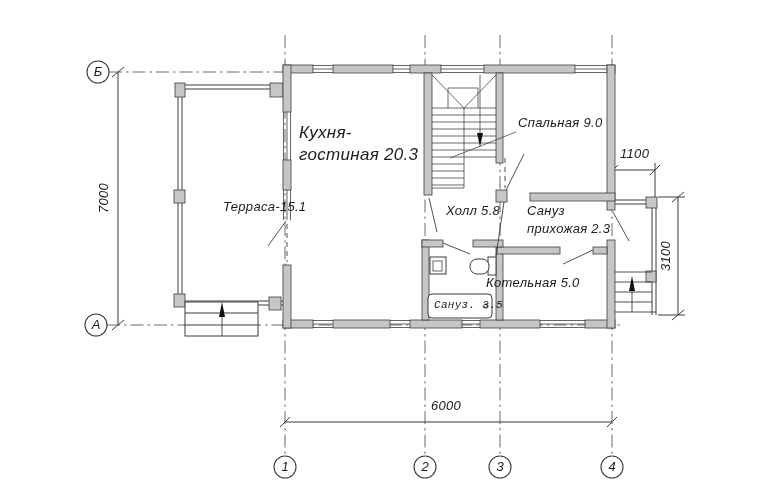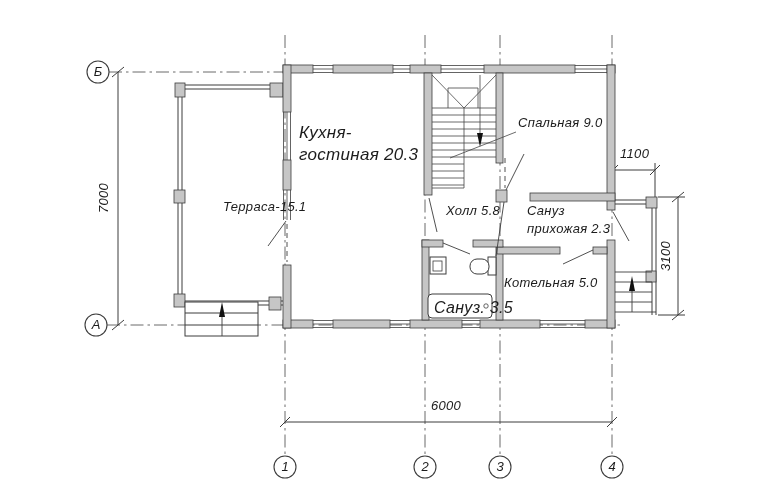--- a/index.html
+++ b/index.html
@@ -196,22 +196,22 @@
     </g>
   </svg>
 
   <div class="lbl room-big" style="left:299px;top:124px;">Кухня-</div>
   <div class="lbl room-big" style="left:299px;top:146px;">гостиная 20.3</div>
   <div class="lbl room" style="left:201px;top:200px;margin-left:22px;">Терраса-15.1</div>
   <div class="lbl room" style="left:518px;top:116px;">Спальная 9.0</div>
   <div class="lbl room" style="left:446px;top:204px;">Холл 5.8</div>
   <div class="lbl room" style="left:527px;top:204px;">Сануз</div>
   <div class="lbl room" style="left:527px;top:222px;">прихожая 2.3</div>
-  <div class="lbl room" style="left:504px;top:276px;">Котельная 5.0</div>
-  <div class="lbl" style="left:434px;top:299px;font-size:16px;">Сануз. 3.5</div>
+  <div class="lbl room" style="left:486px;top:276px;">Котельная 5.0</div>
+  <div class="lbl" style="left:434px;top:299px;font-size:11px;font-family:Liberation Mono, monospace;">Сануз. 3.5</div>
 
   <div class="lbl dim vdim" style="left:104px;top:198px;">7000</div>
   <div class="lbl dim" style="left:431px;top:399px;">6000</div>
   <div class="lbl dim" style="left:620px;top:147px;">1100</div>
   <div class="lbl dim vdim" style="left:666px;top:256px;">3100</div>
 
   <div class="axis-circ" style="left:87px;top:61px;">Б</div>
   <div class="axis-circ" style="left:85px;top:314px;">А</div>
   <div class="axis-circ" style="left:274px;top:456px;">1</div>
   <div class="axis-circ" style="left:414px;top:456px;">2</div>

